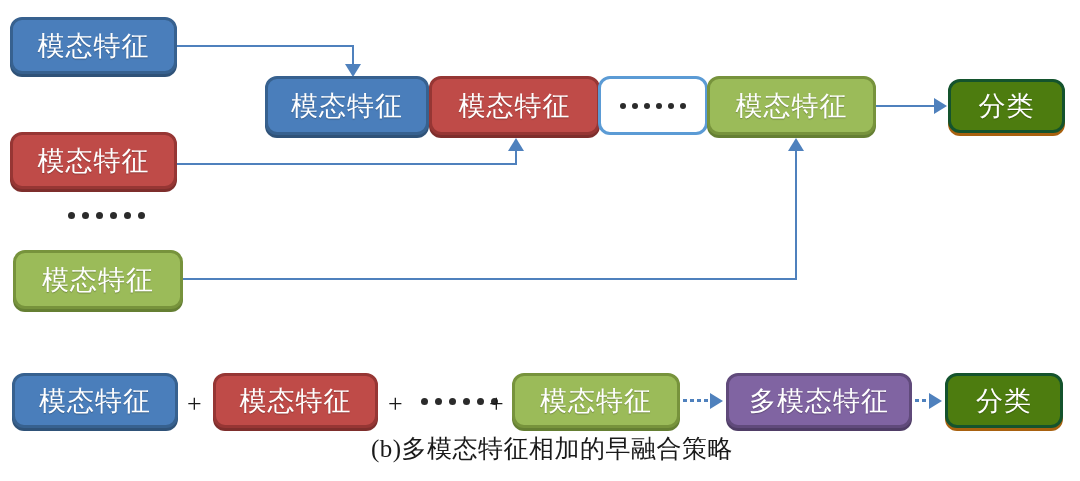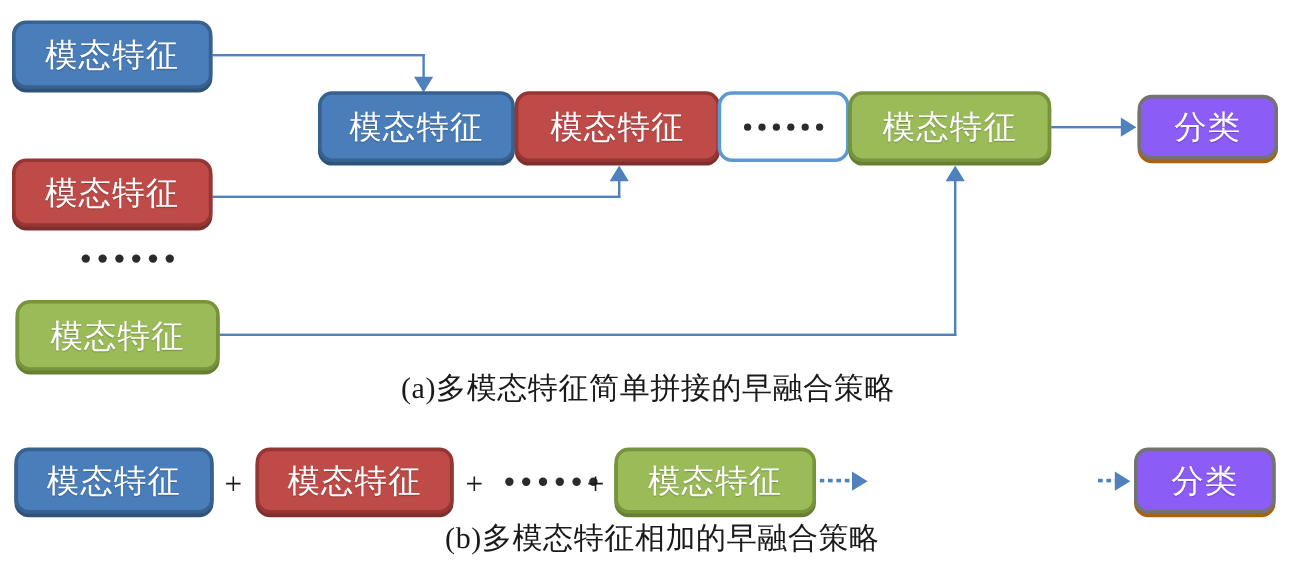--- a/index.html
+++ b/index.html
@@ -19,21 +19,21 @@
     color:#ffffff;
     font-size:27px;
     letter-spacing:1px;
     text-shadow:0 1px 1px rgba(0,0,0,.25);
     z-index:5;
     font-family:"Liberation Serif","DejaVu Serif",serif;
   }
   .box.blue   {background:#4a7ebb;border:3px solid #37618f;box-shadow:0 3px 0 0 #2f5278;}
   .box.red    {background:#bf4b48;border:3px solid #963634;box-shadow:0 3px 0 0 #7e2e2c;}
   .box.green  {background:#9bbb59;border:3px solid #77933c;box-shadow:0 3px 0 0 #657f33;}
-  .box.orange {background:#8b5cf6;border:3px solid #737373;box-shadow:0 3px 0 0 #a8610f;}
+  .box.orange {background:#4d7c0f;border:3px solid #14532d;box-shadow:0 3px 0 0 #a8610f;}
   .box.purple {background:#8064a2;border:3px solid #604a7b;box-shadow:0 3px 0 0 #4f3d66;}
   .box.white  {background:#ffffff;border:3px solid #5b9bd5;box-shadow:none;color:#1a1a1a;}
 
   
   .dots{
     display:flex;align-items:center;gap:6px;
   }
   .dots i{display:block;width:6px;height:6px;border-radius:50%;background:#2b2b2b;}
 
   
@@ -124,21 +124,20 @@
   <div class="ln v" style="left:515px;top:150px;height:15px;"></div>
   <div class="arrow up" style="left:508px;top:138px;"></div>
 
   <div class="ln h" style="left:183px;top:278px;width:614px;"></div>
   <div class="ln v" style="left:795px;top:150px;height:130px;"></div>
   <div class="arrow up" style="left:788px;top:138px;"></div>
 
   <div class="ln h" style="left:876px;top:105px;width:62px;"></div>
   <div class="arrow right" style="left:934px;top:98px;"></div>
 
-  <div class="caption" style="left:0;top:307px;">(a)多模态特征简单拼接的早融合策略</div>
 
   <div class="box blue" style="left:12px;top:373px;width:166px;height:55px;">
     <span>模态特征</span>
   </div>
 
   <div class="plus" style="left:187px;top:391px;">+</div>
 
   <div class="box red" style="left:213px;top:373px;width:165px;height:55px;">
     <span>模态特征</span>
   </div>
@@ -156,20 +155,23 @@
 
   <div class="plus" style="left:489px;top:391px;">+</div>
 
   <div class="box green" style="left:512px;top:373px;width:168px;height:55px;">
     <span>模态特征</span>
   </div>
 
   <div class="dashln" style="left:683px;top:399px;width:29px;"></div>
   <div class="arrow right" style="left:710px;top:393px;"></div>
 
+  <div class="box purple" style="left:726px;top:373px;width:186px;height:55px;">
+    <span>多模态特征</span>
+  </div>
 
   <div class="dashln" style="left:915px;top:399px;width:16px;"></div>
   <div class="arrow right" style="left:929px;top:393px;"></div>
 
   <div class="box orange" style="left:945px;top:373px;width:118px;height:55px;">
     <span>分类</span>
   </div>
 
   <div class="caption" style="left:12px;top:432px;">(b)多模态特征相加的早融合策略</div>
 

